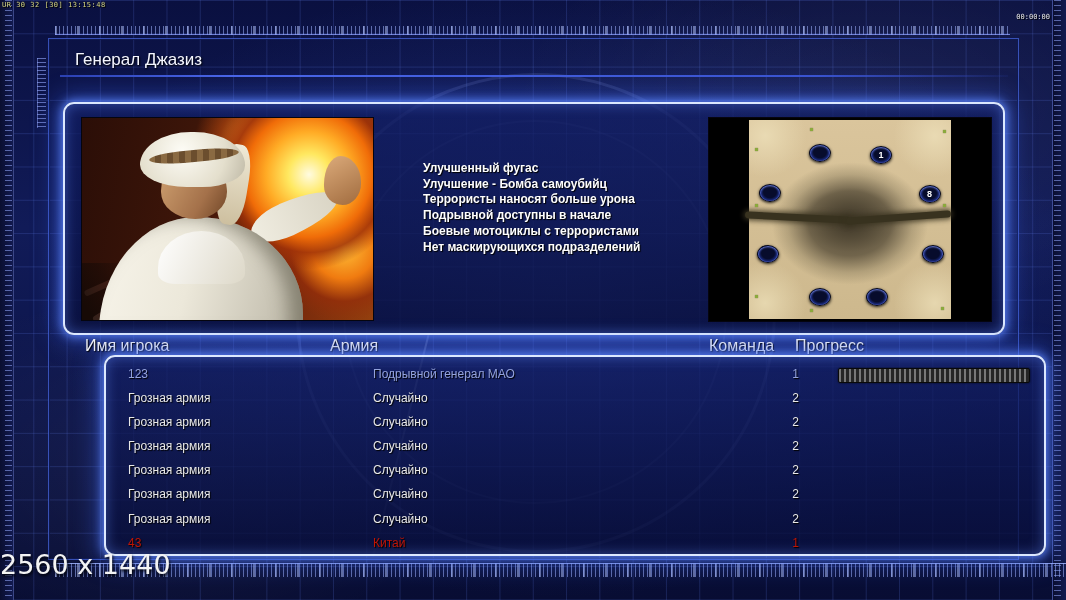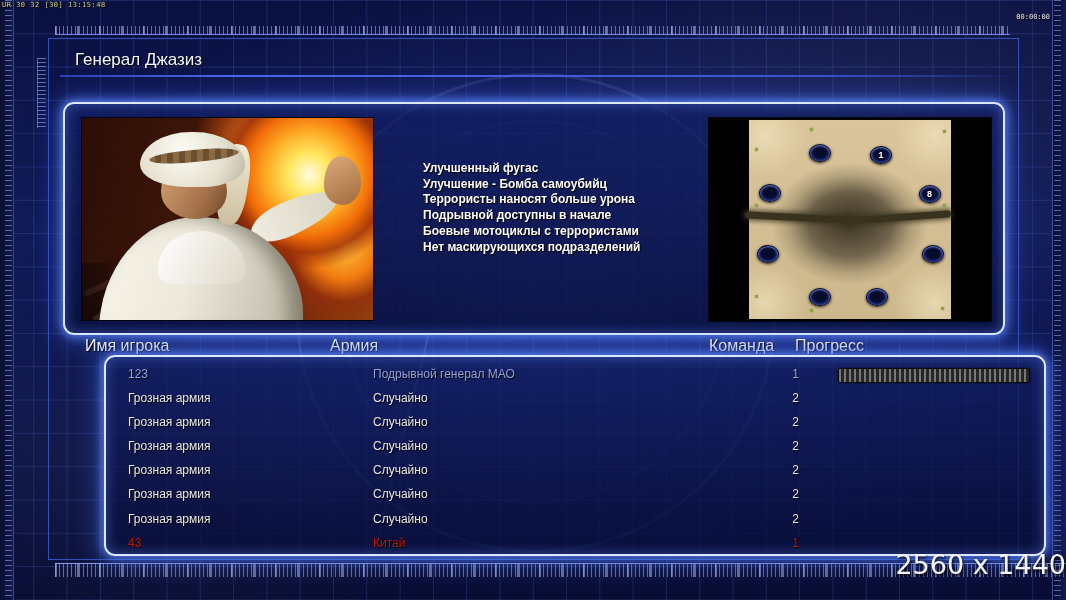--- a/index.html
+++ b/index.html
@@ -116,21 +116,21 @@
   
   .rows{position:absolute;left:2px;right:2px;top:2px;padding-top:5px;}
   .prow{position:relative;height:24.1px;font-size:12px;text-shadow:1px 1px 1px #000;}
   .prow>div{position:absolute;top:3px;white-space:nowrap;}
   .c-name{left:20px;} .c-army{left:265px;} .c-team{left:655px;width:65px;text-align:center;}
   .c-prog{left:730px;width:190px;top:4px!important;height:13px;}
   .pbar{height:13px;border:1px solid #0a0a0a;background:
     repeating-linear-gradient(90deg,#787878 0 2px,#262626 2px 5px);
     box-shadow:0 0 2px rgba(0,0,0,0.8);border-radius:2px;}
   
-  .resolution{position:absolute;left:0;top:549px;width:100%;text-align:right;
+  .resolution{position:absolute;left:0;top:549px;width:100%;text-align:left;
     font-size:27px;color:#f4f4f4;text-shadow:1px 2px 3px rgba(0,0,0,0.9);
     font-family:"DejaVu Sans",sans-serif;}
 </style>
 </head>
 <body>
 
 <div class="screen">
   <div class="grid"></div>
   <div class="ring outer"></div>
   <div class="ring inner"></div>

